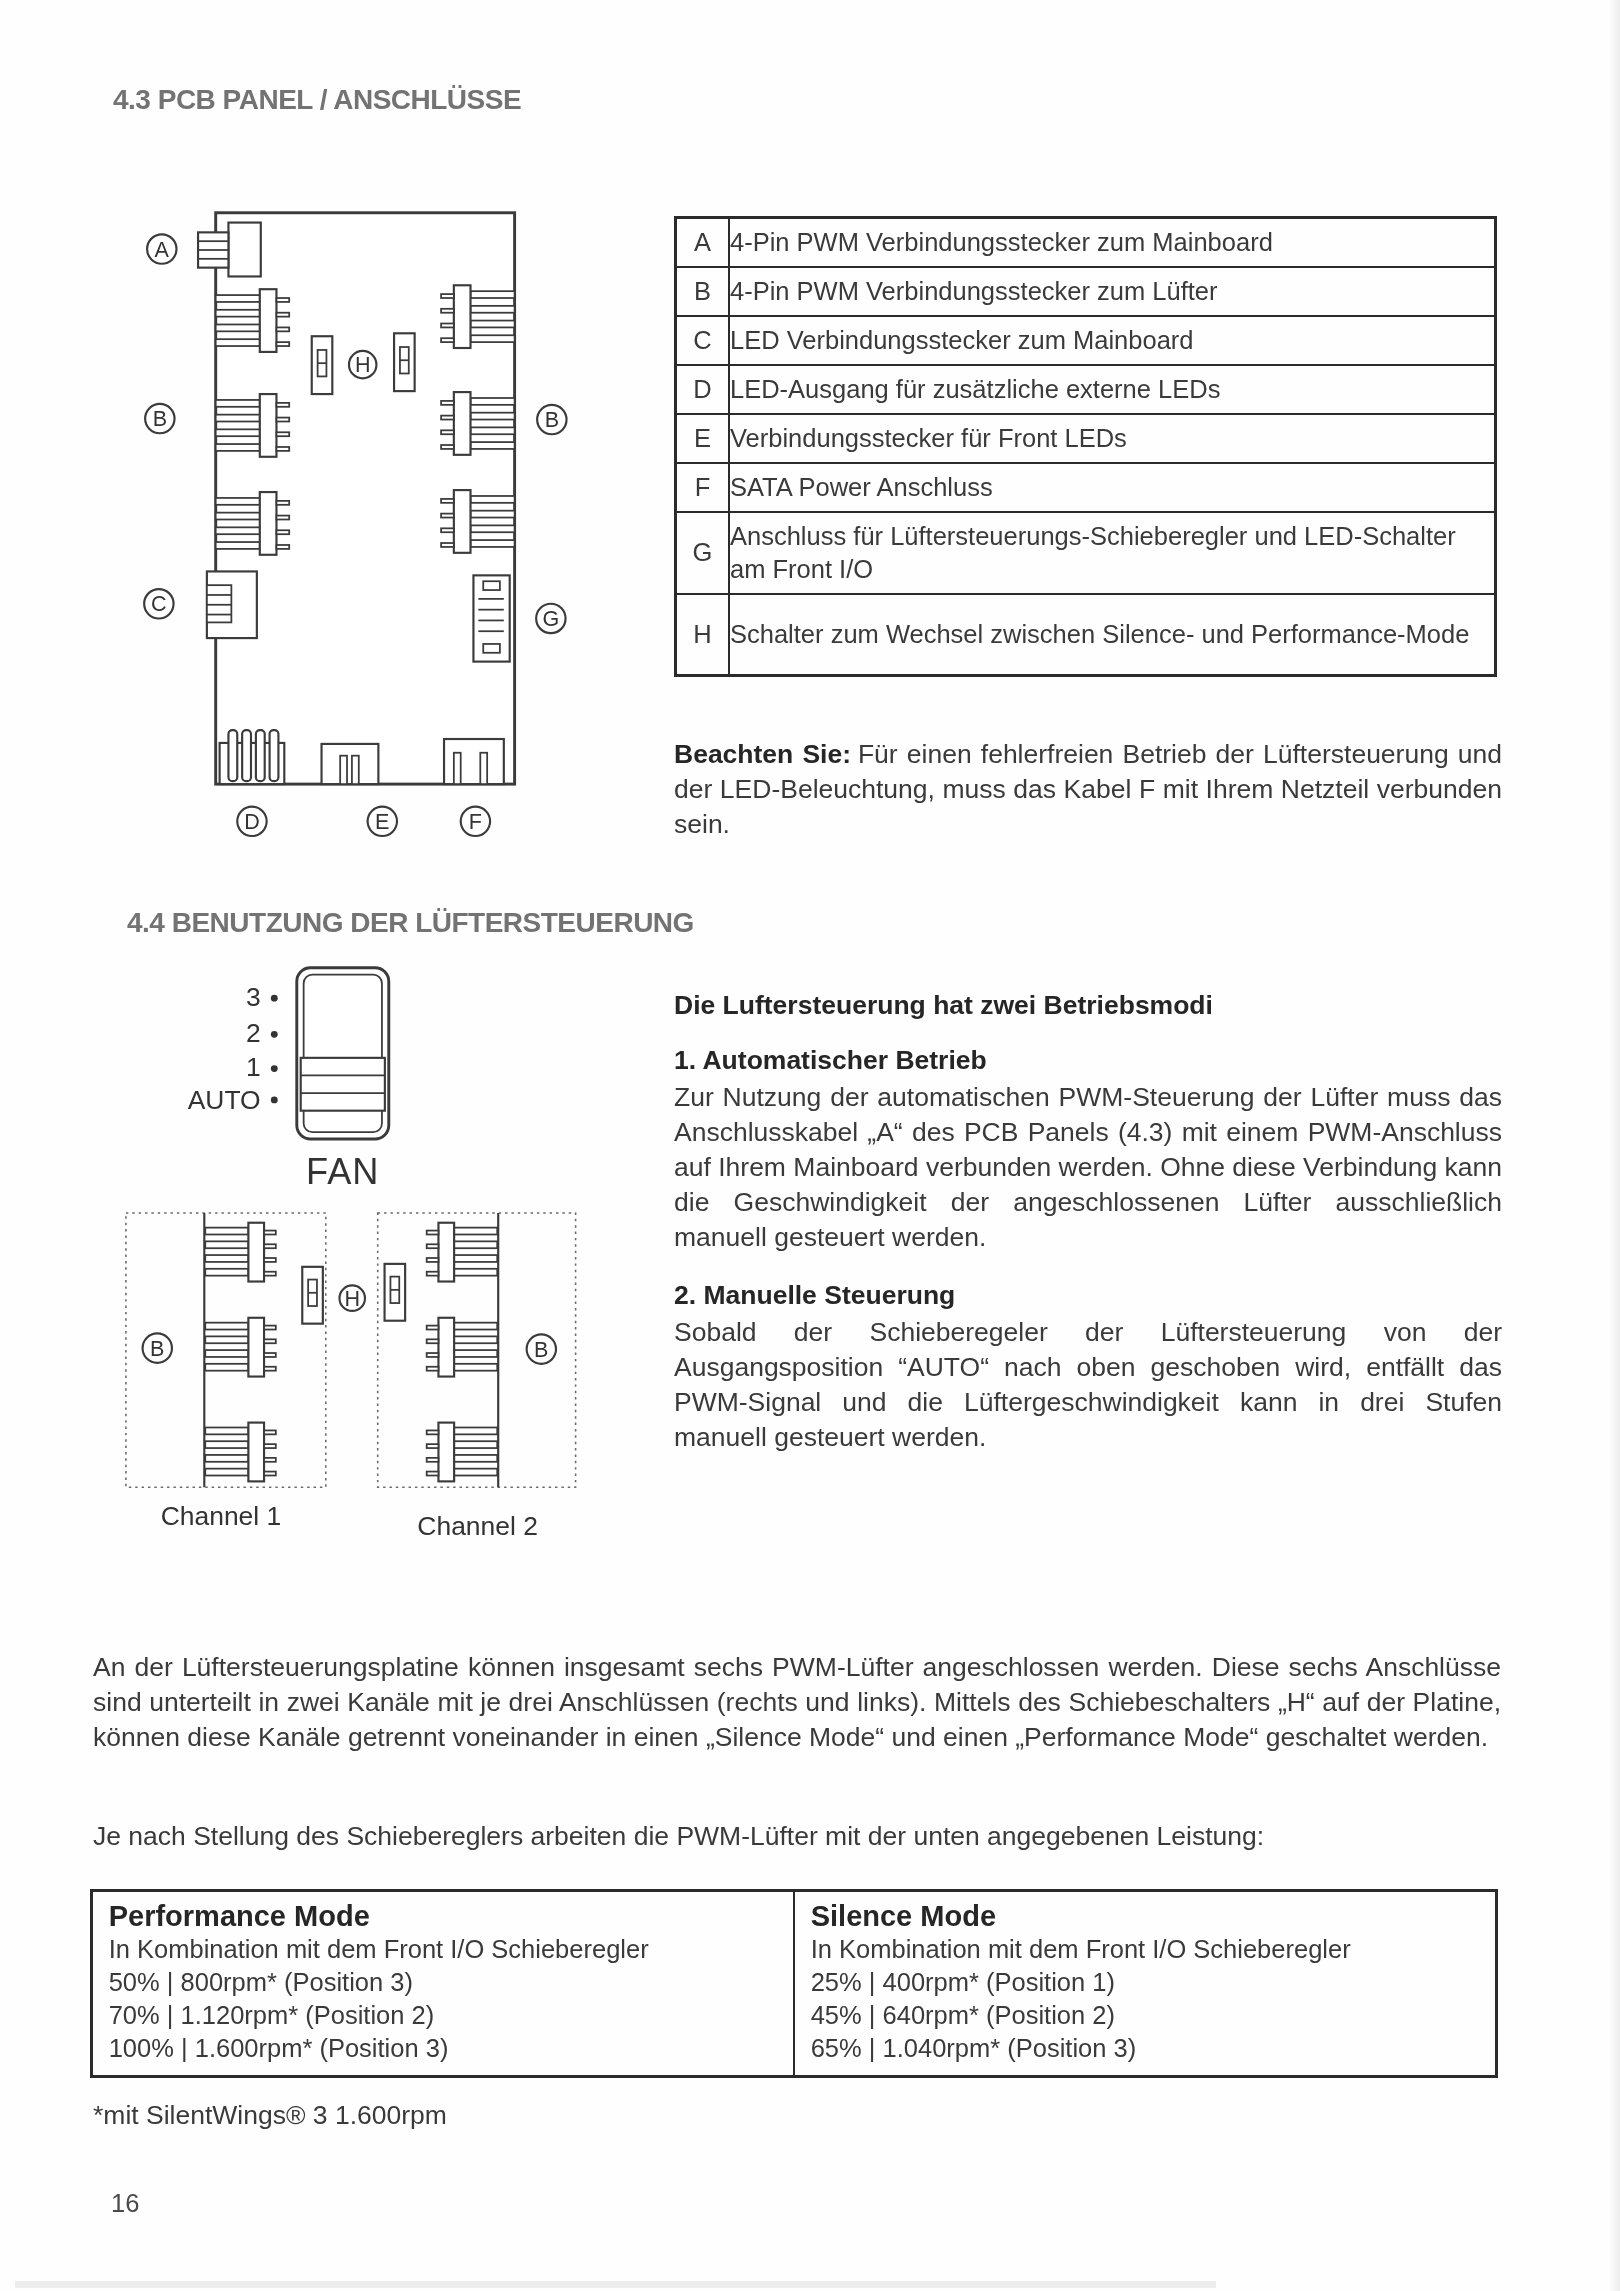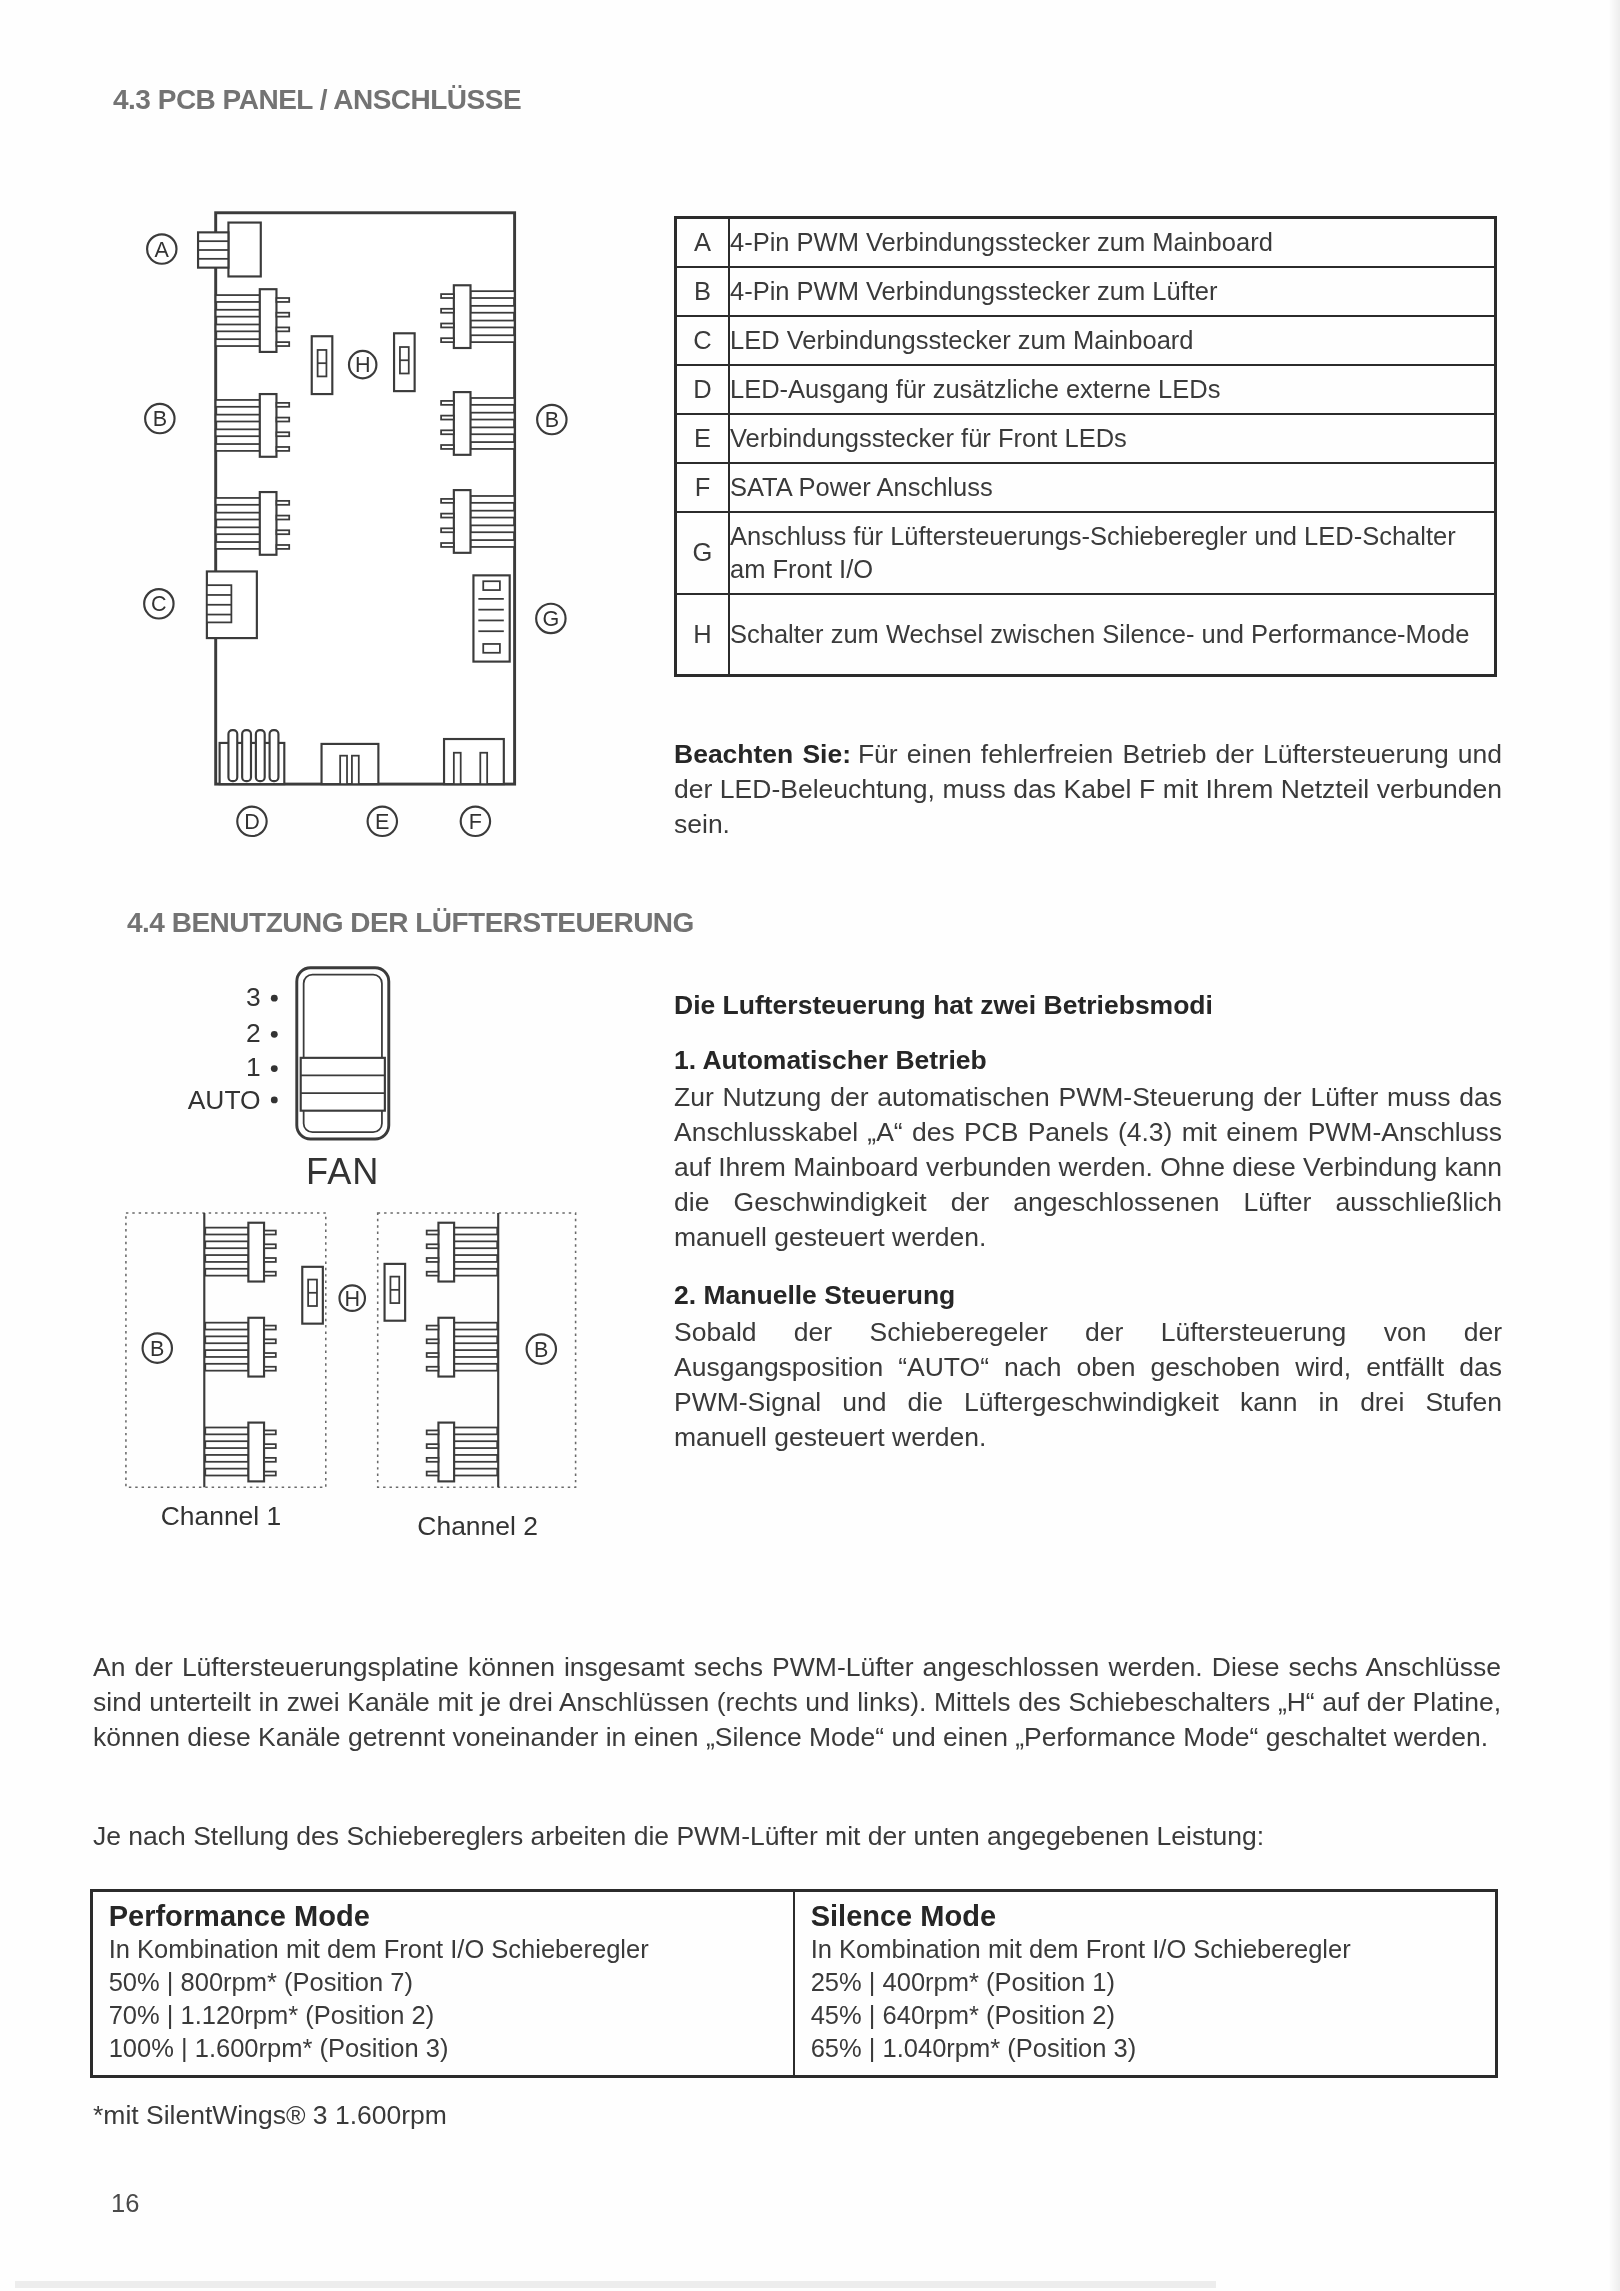--- a/index.html
+++ b/index.html
@@ -330,21 +330,21 @@
   <div class="abs bodytxt just" style="left:93px;top:1650px;width:1408px;">An der Lüftersteuerungsplatine können insgesamt sechs PWM-Lüfter angeschlossen werden. Diese sechs Anschlüsse sind unterteilt in zwei Kanäle mit je drei Anschlüssen (rechts und links). Mittels des Schiebeschalters „H“ auf der Platine, können diese Kanäle getrennt voneinander in einen „Silence Mode“ und einen „Performance Mode“ geschaltet werden.</div>
 
   <div class="abs bodytxt" style="left:93px;top:1819px;width:1408px;">Je nach Stellung des Schiebereglers arbeiten die  PWM-Lüfter mit der unten angegebenen Leistung:</div>
 
   <table class="modes abs" style="left:90px;top:1889px;">
     <tbody>
         <tr>
       <td>
         <div class="mode-title">Performance Mode</div>
         <div class="mode-line">In Kombination mit dem Front I/O Schieberegler</div>
-        <div class="mode-line">50% | 800rpm* (Position 7)</div>
+        <div class="mode-line">50% | 800rpm* (Position 3)</div>
         <div class="mode-line">70% | 1.120rpm* (Position 2)</div>
         <div class="mode-line">100% | 1.600rpm* (Position 3)</div>
       </td>
       <td>
         <div class="mode-title">Silence Mode</div>
         <div class="mode-line">In Kombination mit dem Front I/O Schieberegler</div>
         <div class="mode-line">25% | 400rpm* (Position 1)</div>
         <div class="mode-line">45% | 640rpm* (Position 2)</div>
         <div class="mode-line">65% | 1.040rpm* (Position 3)</div>
       </td>

